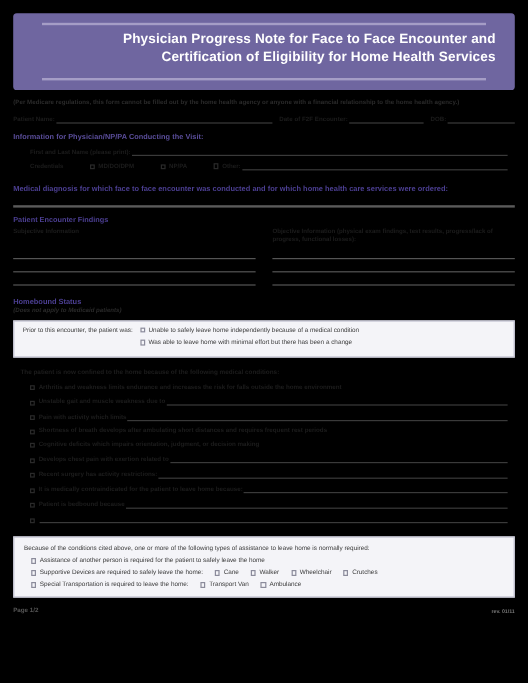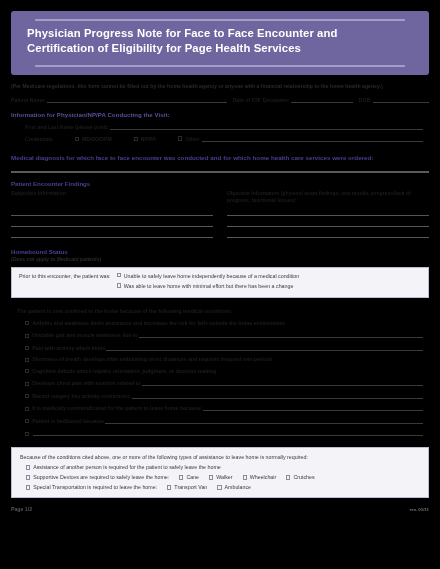--- a/index.html
+++ b/index.html
@@ -31,21 +31,21 @@
     height: 2px;
     background: #a59dc6;
     margin: 2px 12px 0 12px;
   }
   .banner-rule.bottom { margin-top: 6px; }
   .banner-title {
     color: #ffffff;
     font-weight: bold;
     font-size: 11.3px;
     line-height: 1.32;
-    text-align: left;
+    text-align: right;
     padding: 5px 4px 3px 4px;
     letter-spacing: 0.1px;
   }
 
   
   .sheet {
     padding: 0 11px;
     margin-top: 8px;
   }
 
@@ -254,21 +254,21 @@
 </style>
 </head>
 <body>
 
 <div class="page">
 
   <div class="banner">
     <div class="banner-rule"></div>
     <div class="banner-title">
       <div>Physician Progress Note for Face to Face Encounter and</div>
-      <div>Certification of Eligibility for Page Health Services</div>
+      <div>Certification of Eligibility for Home Health Services</div>
     </div>
     <div class="banner-rule bottom"></div>
   </div>
 
   <div class="sheet">
 
     <div class="note">(Per Medicare regulations, this form cannot be filled out by the home health agency or anyone with a financial relationship to the home health agency.)</div>
 
     <div class="row-line">
       <span class="lbl">Patient Name:</span>

